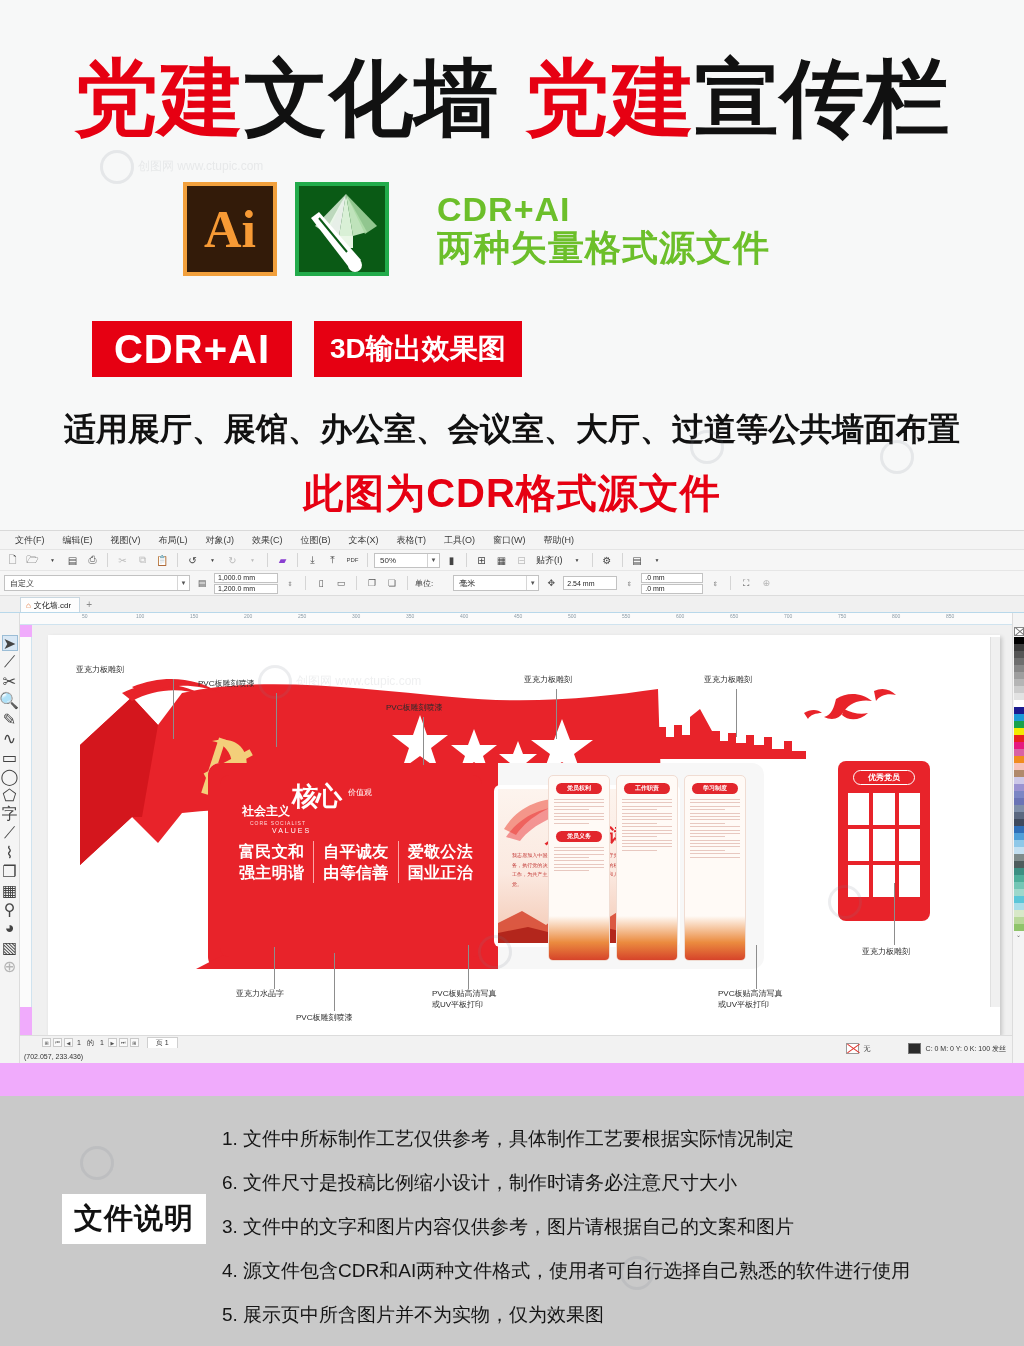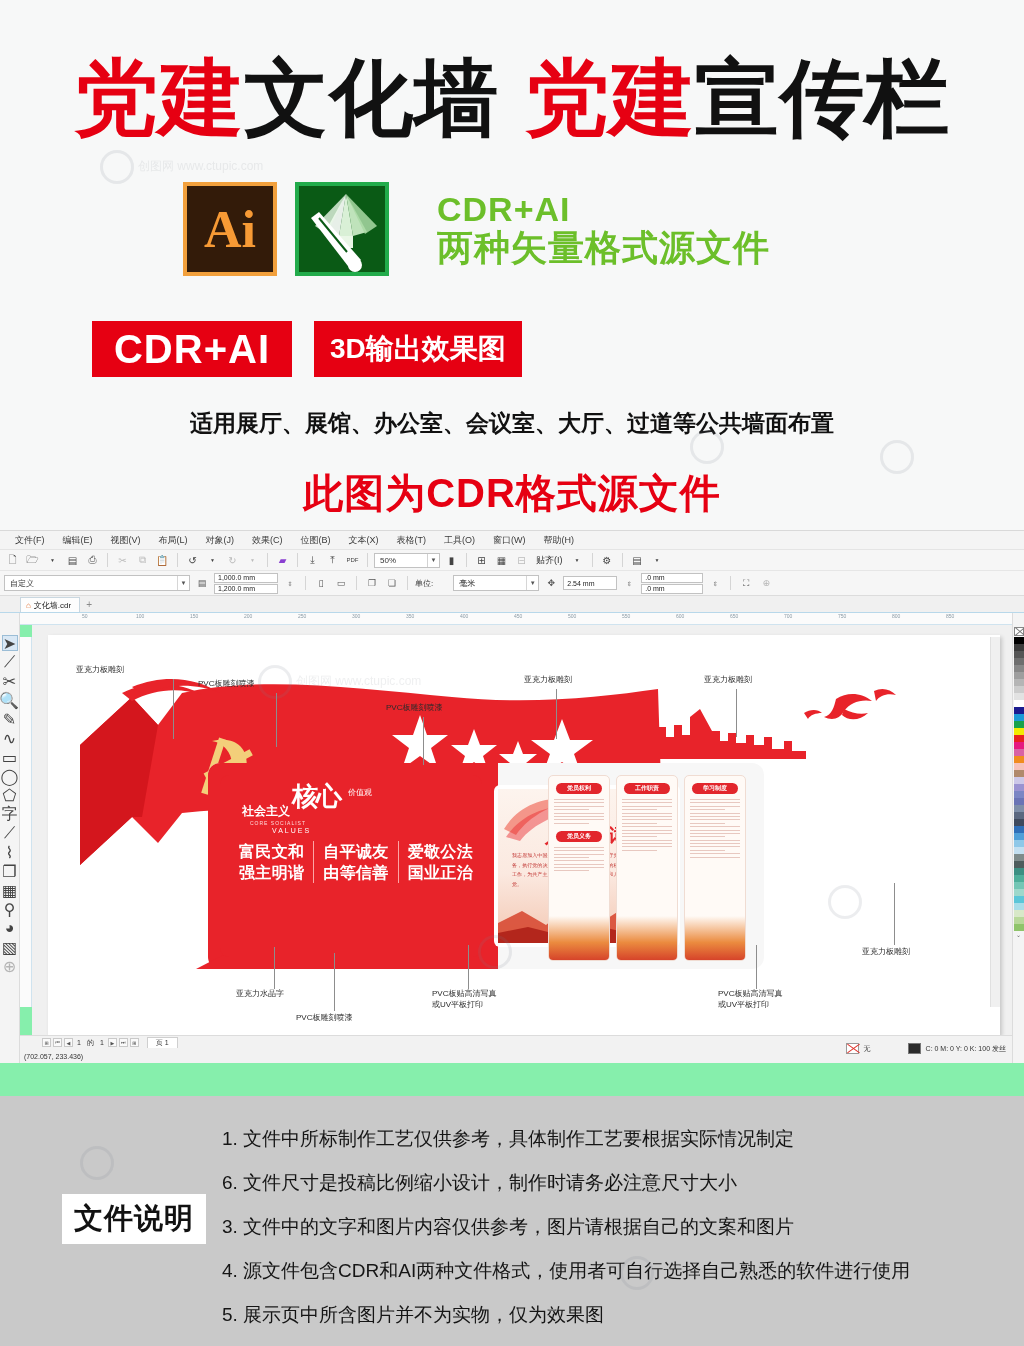--- a/index.html
+++ b/index.html
@@ -48,39 +48,39 @@
   }
   .badge.fill { background: #e60012; color: #ffffff; }
   .badge.ghost { background: #ffffff; color: #e60012; }
   .b1 { font-size: 40px; letter-spacing: 1px; min-width: 200px; }
   .b2 { font-size: 34px; min-width: 190px; }
   .b3 { font-size: 28px; min-width: 182px; }
   .b4 { font-size: 26px; min-width: 178px; }
 
   .subline {
     position: absolute; top: 408px; left: 0; width: 1024px; text-align: center;
-    font-size: 23px; font-weight: bold; color: #111; white-space: nowrap;
+    font-size: 32px; font-weight: bold; color: #111; white-space: nowrap;
   }
   .redline {
     position: absolute; top: 466px; left: 0; width: 1024px; text-align: center;
     font-size: 40px; font-weight: bold; color: #e60012; letter-spacing: 1px; white-space: nowrap;
   }
 
   
   .wm {
     position: absolute; color: rgba(120,130,140,.13); pointer-events: none;
     font-size: 12px; white-space: nowrap; user-select: none;
   }
   .wm .ring {
     width: 34px; height: 34px; border: 3px solid rgba(120,130,140,.14);
     border-radius: 50%; display: inline-block; vertical-align: middle; margin-right: 4px;
   }
 
   
-  .app { position: absolute; top: 530px; left: 0; width: 1024px; height: 566px; background: #86efac; border-top: 1px solid #d9d9d9; }
+  .app { position: absolute; top: 530px; left: 0; width: 1024px; height: 566px; background: #f0abfc; border-top: 1px solid #d9d9d9; }
 
   .menubar { height: 19px; background: #f4f4f4; display: flex; align-items: center; padding-left: 6px; border-bottom: 1px solid #e4e4e4; }
   .menu-item { font-size: 9px; color: #3a3a3a; padding: 0 9px; line-height: 19px; white-space: nowrap; }
 
   .toolbar { height: 21px; background: #f6f6f6; display: flex; align-items: center; padding-left: 4px; gap: 3px; border-bottom: 1px solid #e6e6e6; }
   .tb-ico { width: 17px; height: 17px; display: flex; align-items: center; justify-content: center; font-size: 10px; color: #444; }
   .tb-ico.dim { color: #bcbcbc; }
   .tb-sep { width: 1px; height: 14px; background: #d5d5d5; margin: 0 3px; }
   .tb-zoom { display: flex; align-items: center; border: 1px solid #c2c2c2; background: #fff; height: 15px; }
   .tb-zoom span { font-size: 8px; padding: 0 4px 0 5px; width: 52px; color: #333; }
@@ -550,20 +550,34 @@
                       <i></i>
                       <i></i>
                       <i></i>
                       <i></i>
                       <i></i>
                   </div>
                   <div class="ip-foot"></div>
                 </div>
               </div>
 
+              <div class="honor-panel">
+                <div class="honor-title">优秀党员</div>
+                <div class="honor-grid">
+                  <div class="honor-cell"></div>
+                  <div class="honor-cell"></div>
+                  <div class="honor-cell"></div>
+                  <div class="honor-cell"></div>
+                  <div class="honor-cell"></div>
+                  <div class="honor-cell"></div>
+                  <div class="honor-cell"></div>
+                  <div class="honor-cell"></div>
+                  <div class="honor-cell"></div>
+                </div>
+              </div>
 
               <div class="leader" style="left:125px;top:44px;height:60px;"></div>
               <div class="callout" style="left:28px;top:30px;">亚克力板雕刻</div>
 
               <div class="leader" style="left:228px;top:58px;height:54px;"></div>
               <div class="callout" style="left:150px;top:44px;">PVC板雕刻喷漆</div>
 
               <div class="leader" style="left:375px;top:82px;height:48px;"></div>
               <div class="callout" style="left:338px;top:68px;">PVC板雕刻喷漆</div>
 

